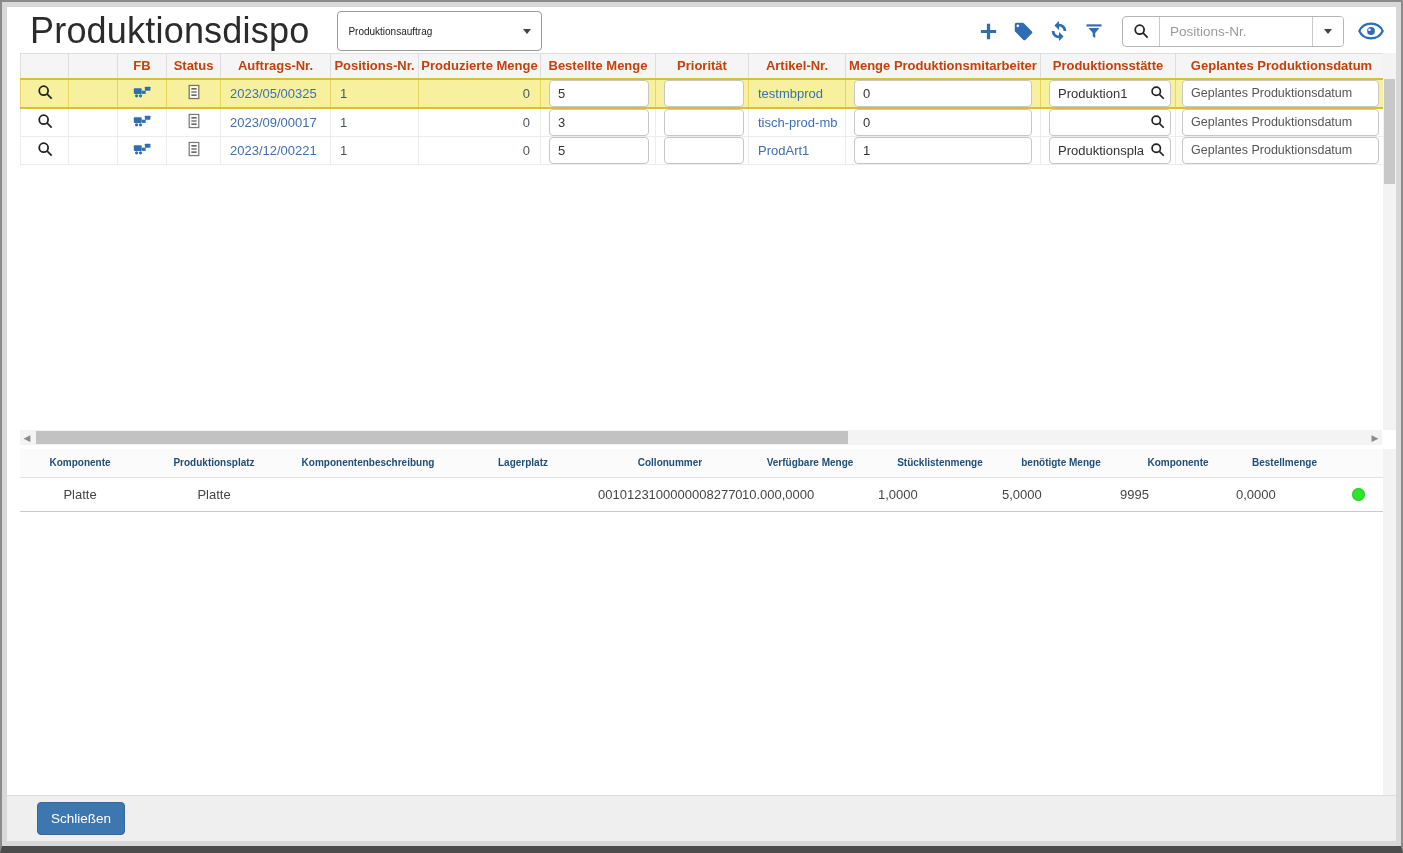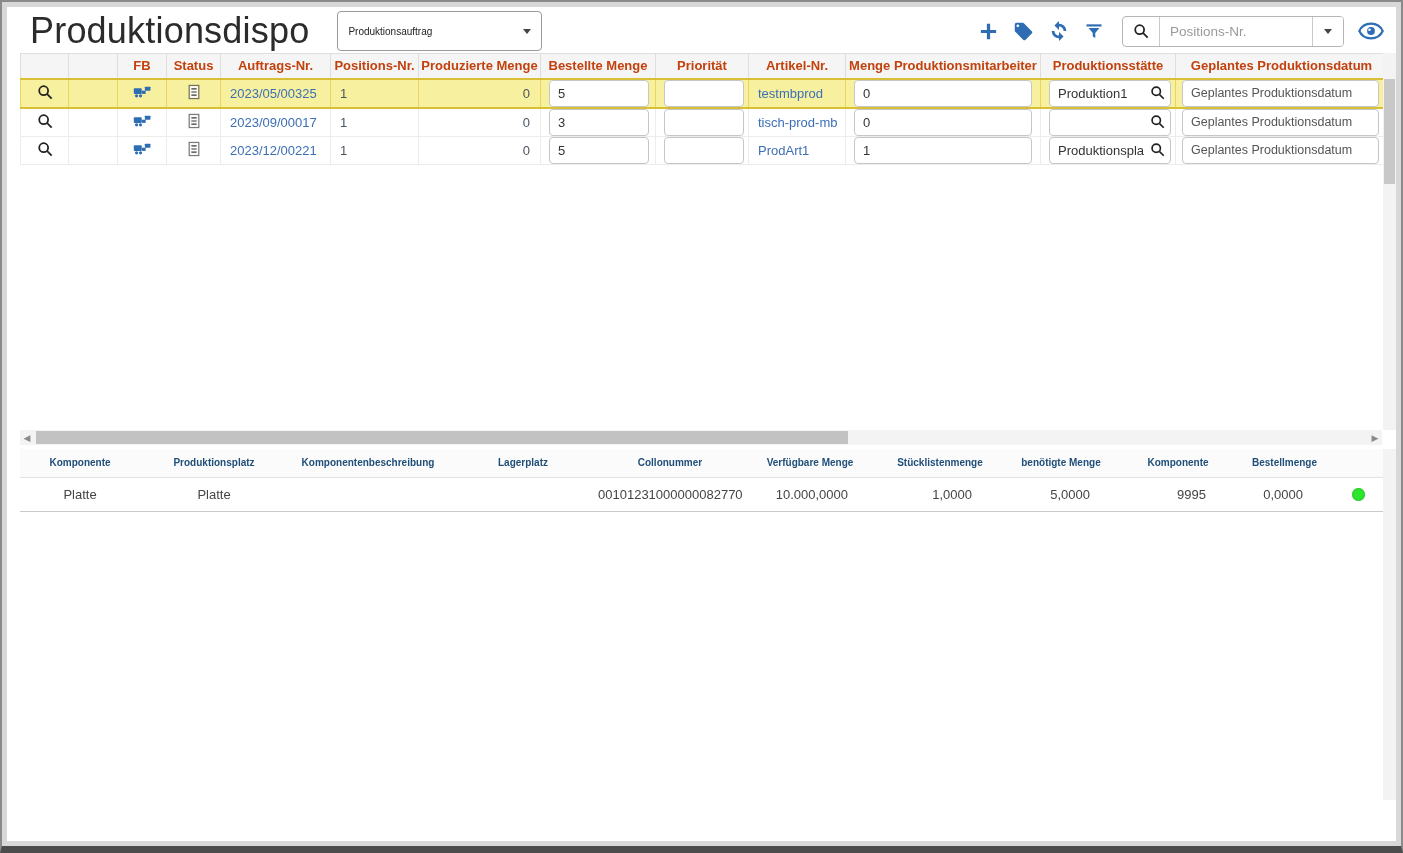--- a/index.html
+++ b/index.html
@@ -63,21 +63,21 @@
 
   
   .grid-bottom { height:351px; padding-left:13px; padding-right:14px; position:relative; background:#fff; margin-top:4px; }
   .vstrip2 { position:absolute; right:0; top:0; bottom:0; width:13px; background:#f3f3f3; }
   table.components { width:100%; border-collapse:collapse; table-layout:fixed; }
   table.components th { color:#1f4e79; font-weight:bold; font-size:10px; height:28px; text-align:center;
                         background:#fbfbfb; border-bottom:1px solid #e2e2e2; white-space:nowrap; }
   table.components td { height:34px; font-size:13px; color:#454545; border-bottom:1px solid #c9c9c9;
                         white-space:nowrap; overflow:hidden; vertical-align:middle; }
   td.k-center { text-align:center;margin-top:40px; }
-  td.k-right { text-align:right; padding-right:30px; }
+  td.k-right { padding-right:30px; }
   .dot { width:13px; height:13px; border-radius:50%; margin:0 auto; }
   .dot.green { background:#2ce52c; box-shadow:inset 0 0 2px #0fa50f; }
   .dot.red   { background:#f21212; box-shadow:inset 0 0 2px #a80000; }
 
   
   .footer { position:absolute; left:0; right:0; bottom:0; height:46px; background:#efefef;
             border-top:1px solid #dcdcdc; display:flex; align-items:center; padding-left:30px; }
   .btn-close { background:#3d77b2; border:1px solid #35689c; border-radius:4px; color:#fff;
                font-size:13.5px; padding:8px 13px; cursor:pointer; font-family:"Liberation Sans", sans-serif; }
 </style>
@@ -366,15 +366,18 @@
           <td class="k-right">0,0000</td>
           <td>
                 <div class="dot green"></div>
               </td>
         </tr>
       </tbody>
     </table>
     <div class="vstrip2"></div>
   </div>
 
+  <div class="footer">
+    <button class="btn-close">Schließen</button>
+  </div>
 
 </div>
 </div>
 
 </body></html>

